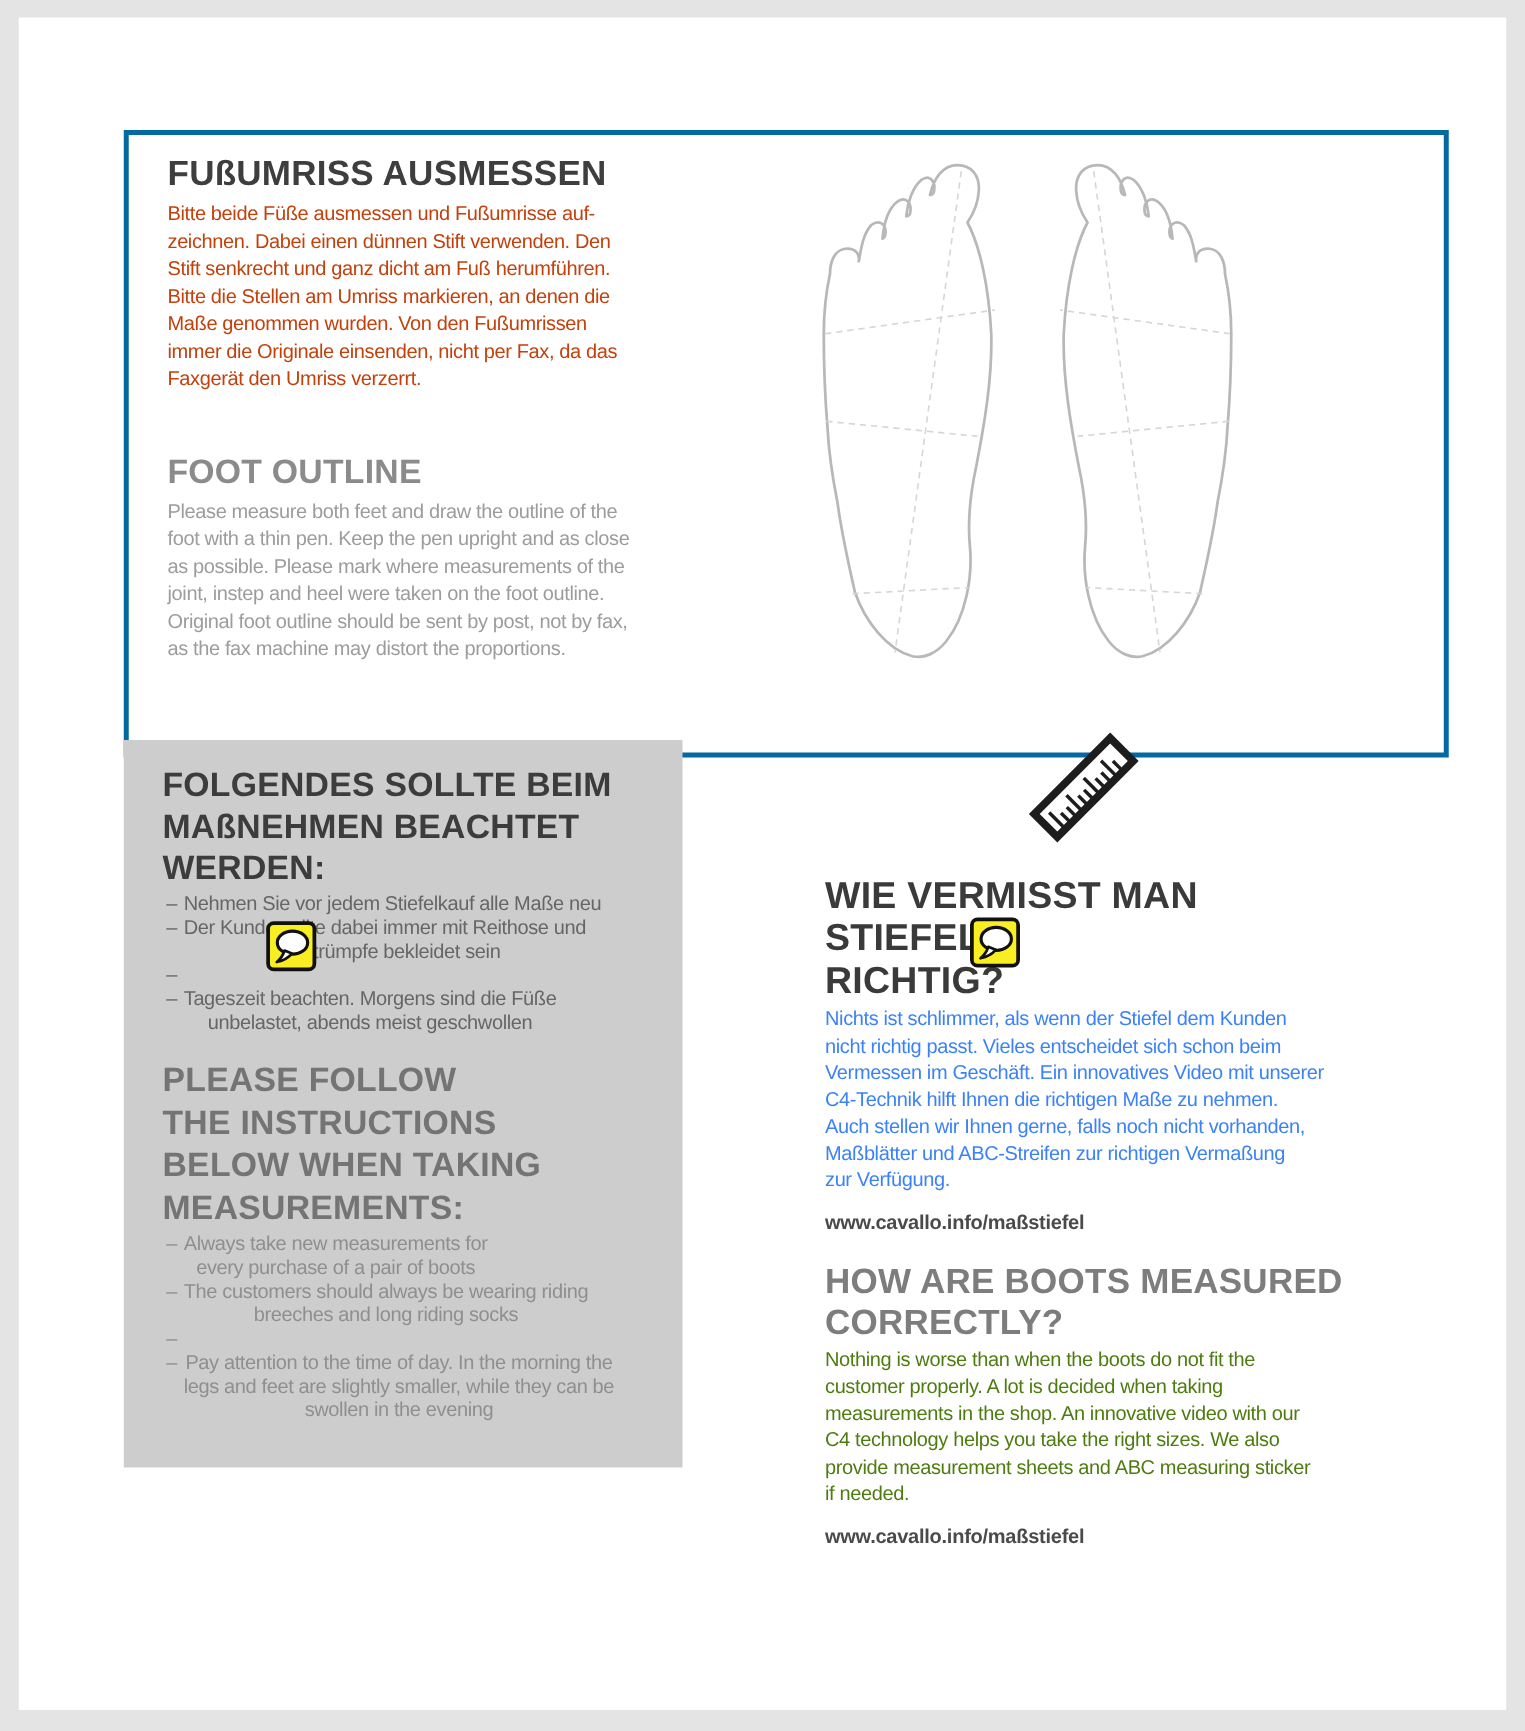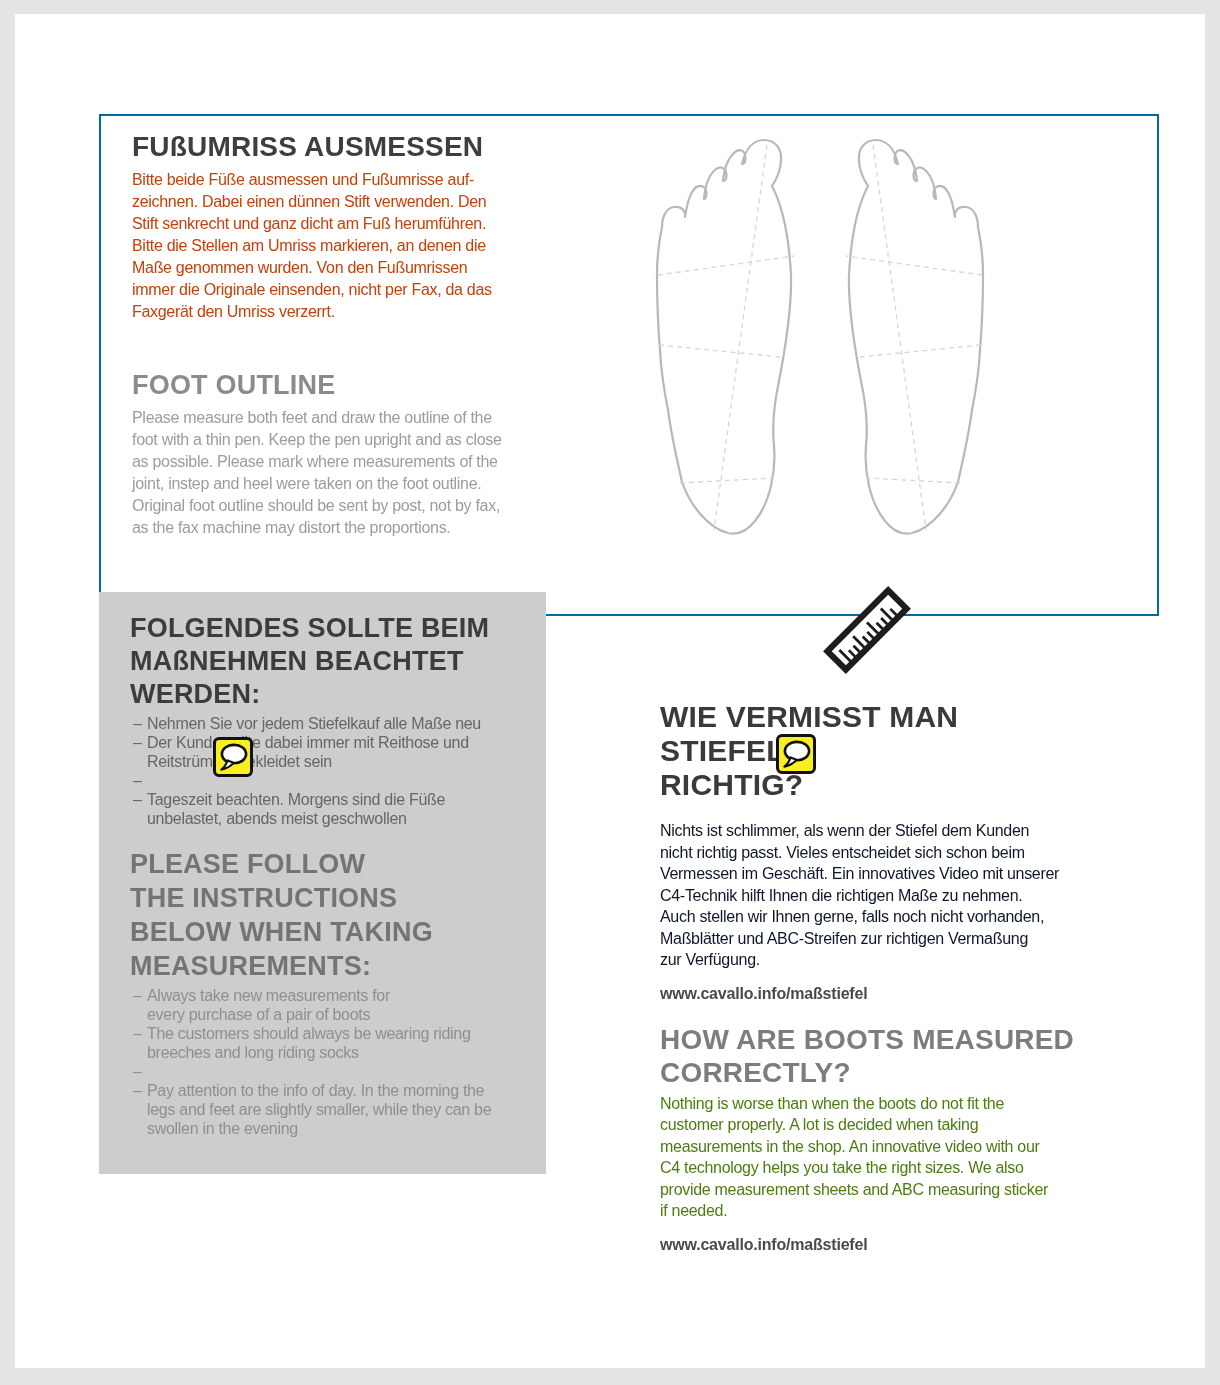--- a/index.html
+++ b/index.html
@@ -10,22 +10,22 @@
     font-family:"Liberation Sans", sans-serif;
     overflow:hidden;
   }
   .page {
     position:absolute; left:15px; top:14px; width:1190px; height:1354px;
     background:#ffffff;
   }
 
   
   .top-box {
-    position:absolute; left:84px; top:100px; width:1060px; height:502px;
-    border:2px solid #0369a1; background:#ffffff;
+    position:absolute; left:84px; top:90px; width:1060px; height:502px;
+    border:4px solid #0369a1; background:#ffffff;
   }
   .top-box .text-col { position:absolute; left:31px; top:15px; width:405px; }
   .h-dark {
     font-size:28px; font-weight:700; color:#3e3e3e; letter-spacing:0.2px;
     margin:0 0 6px 0; white-space:pre-line;
   }
   .body-mid {
     font-size:16px; line-height:22px; color:#c2410c; letter-spacing:-0.3px;
     margin:0; white-space:pre-line;
   }
@@ -49,34 +49,34 @@
     font-size:27px; line-height:33px; font-weight:700; color:#3c3c3c;
     letter-spacing:0.2px; margin:0; white-space:pre-line;
   }
   .h-gray-en {
     font-size:27px; line-height:34px; font-weight:700; color:#747474;
     letter-spacing:0.2px; margin:19px 0 0 0; white-space:pre-line;
   }
   ul.dashlist { list-style:none; margin:3px 0 0 0; padding:0 0 0 3px; }
   ul.dashlist li { display:flex; font-size:16px; line-height:19px; letter-spacing:-0.3px; }
   ul.dashlist .dash { flex:none; width:14px; }
-  ul.dashlist .txt { white-space:pre-line; }
+  ul.dashlist .txt { white-space:pre-line;text-align:center; }
   .list-de li { color:#666666; }
   .list-en li { color:#8f8f8f; }
 
   
   .ruler-wrap { position:absolute; left:806px; top:567px; }
   .right-col { position:absolute; left:645px; top:686px; width:420px; }
   .h-right-de {
     font-size:30px; line-height:34px; font-weight:700; color:#3a3a3a;
     letter-spacing:0.2px; margin:0; white-space:pre-line;
   }
   .p-right-de {
-    font-size:16px; line-height:21.5px; color:#0f172a; letter-spacing:-0.3px;
-    margin:18px 0 0 0; white-space:pre-line;
+    font-size:16px; line-height:21.5px; color:#3b82f6; letter-spacing:-0.3px;
+    margin:3px 0 0 0; white-space:pre-line;
   }
   .url {
     font-size:16px; font-weight:700; color:#4a4a4a; letter-spacing:-0.2px;
     margin-top:14px; text-decoration:none; display:inline-block;
   }
   .h-right-en {
     font-size:28px; line-height:33px; font-weight:700; color:#7d7d7d;
     letter-spacing:0.2px; margin:20px 0 0 0; white-space:pre-line;
   }
   .p-right-en {
@@ -199,21 +199,21 @@
         <li>
           <span class="dash">–</span>
           <span class="txt">The customers should always be wearing riding
 breeches and long riding socks</span>
         </li>
         <li>
           <span class="dash">–</span>
         </li>
         <li>
           <span class="dash">–</span>
-          <span class="txt">Pay attention to the info of day. In the morning the
+          <span class="txt">Pay attention to the time of day. In the morning the
 legs and feet are slightly smaller, while they can be
 swollen in the evening</span>
         </li>
       </ul>
     </div>
   </div>
 
   <div class="ruler-wrap">
     <svg width="92" height="98" viewBox="0 0 120 120">
       <g transform="rotate(-45 60 60)">

